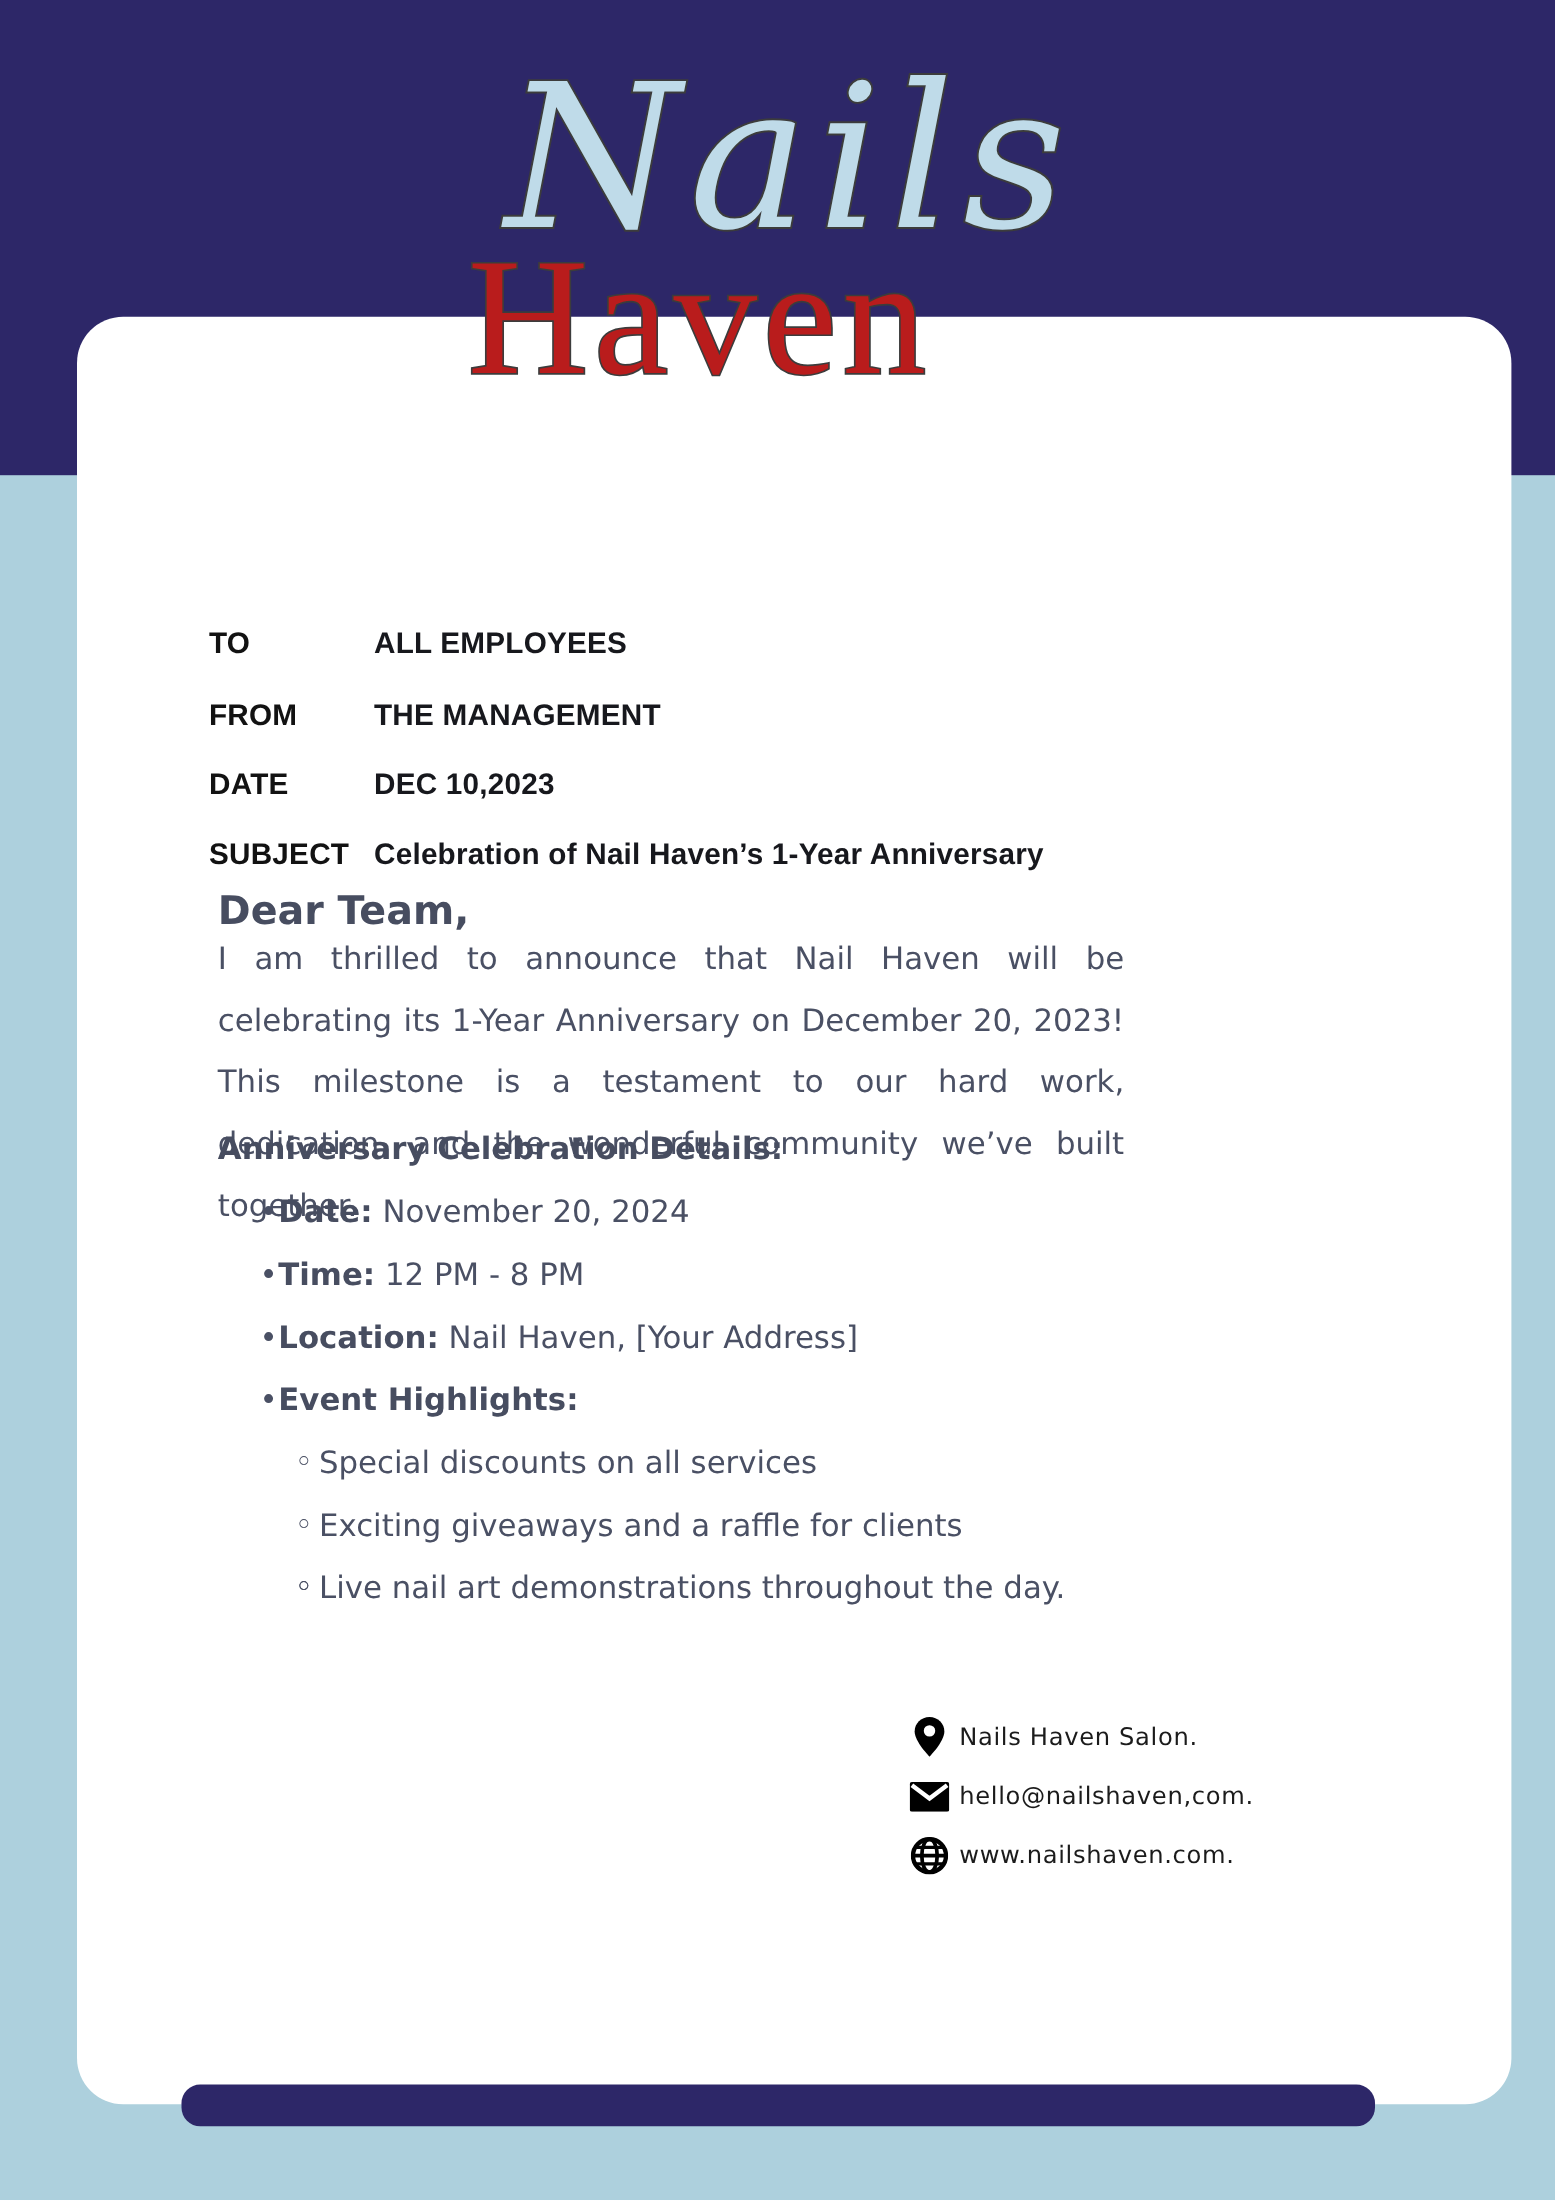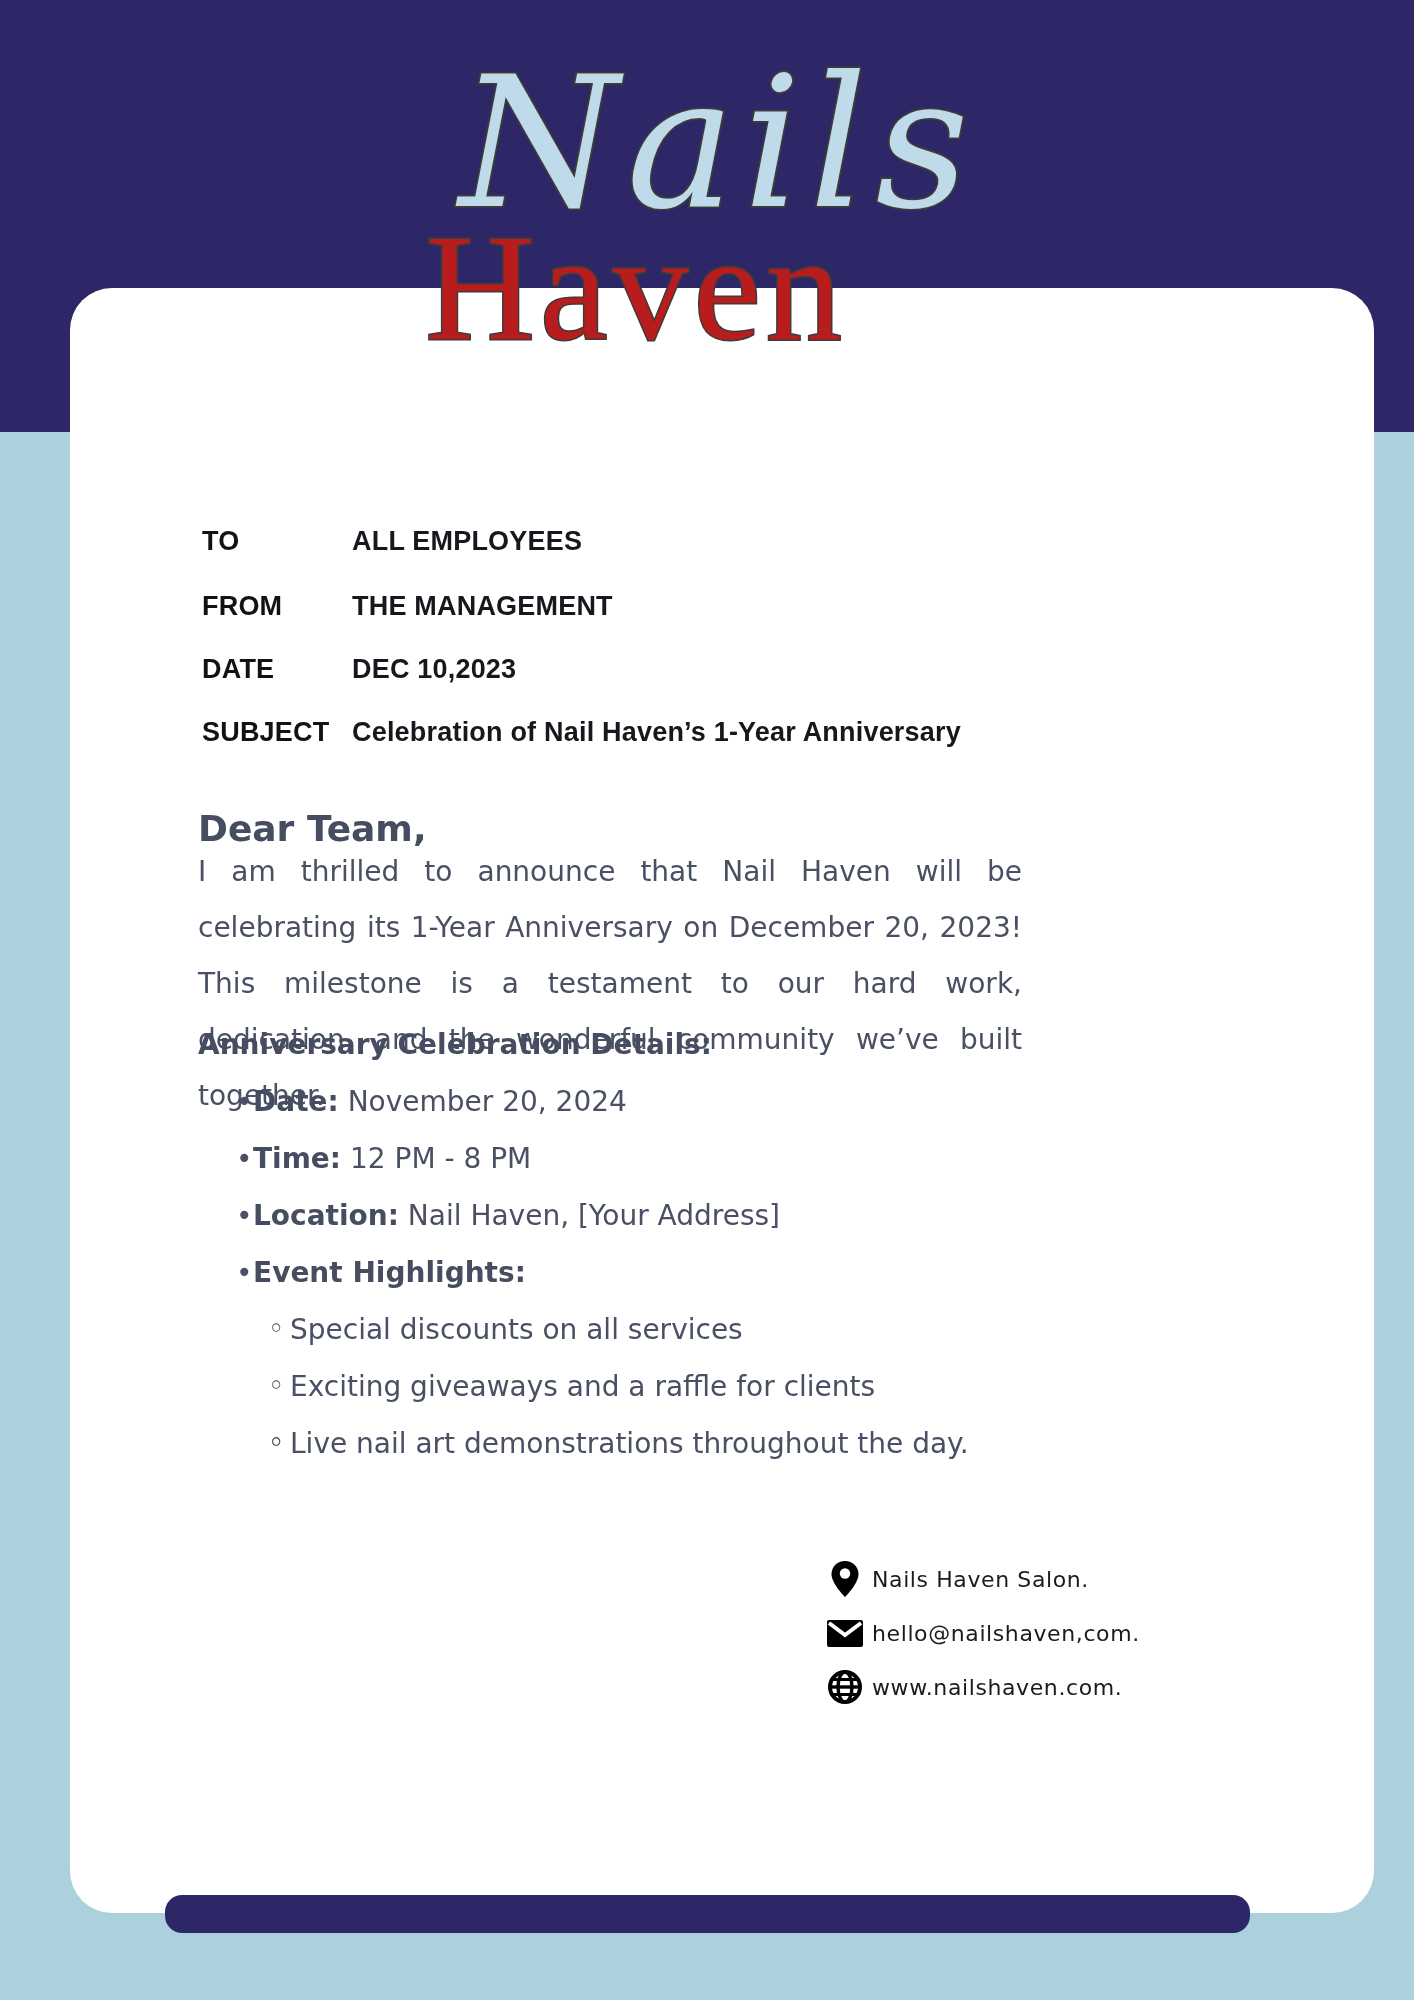--- a/index.html
+++ b/index.html
@@ -28,21 +28,21 @@
     white-space:nowrap; z-index:3;margin-left:30px;
   }
   .logo-haven {
     position:absolute; left:636px; top:212px; transform:translateX(-50%);
     font-family:"Liberation Serif", serif;
     font-size:152px; line-height:1; letter-spacing:5px;
     color:#b91c1c;
     -webkit-text-stroke:3px #3C3C3C; paint-order:stroke fill;
     white-space:nowrap; z-index:3;
   }
-  .memo-row { position:absolute; left:202px; width:900px; height:34px; }
+  .memo-row { position:absolute; left:190px; width:900px; height:34px;margin-top:44px; }
   .memo-label {
     position:absolute; left:0; top:0;
     font-family:"Liberation Sans", sans-serif; font-weight:bold;
     font-size:27px; letter-spacing:0.2px; color:#121212;
   }
   .memo-value {
     position:absolute; left:150px; top:0;
     font-family:"Liberation Sans", sans-serif; font-weight:bold;
     font-size:27px; letter-spacing:0.2px; color:#17181D;
     white-space:nowrap;

